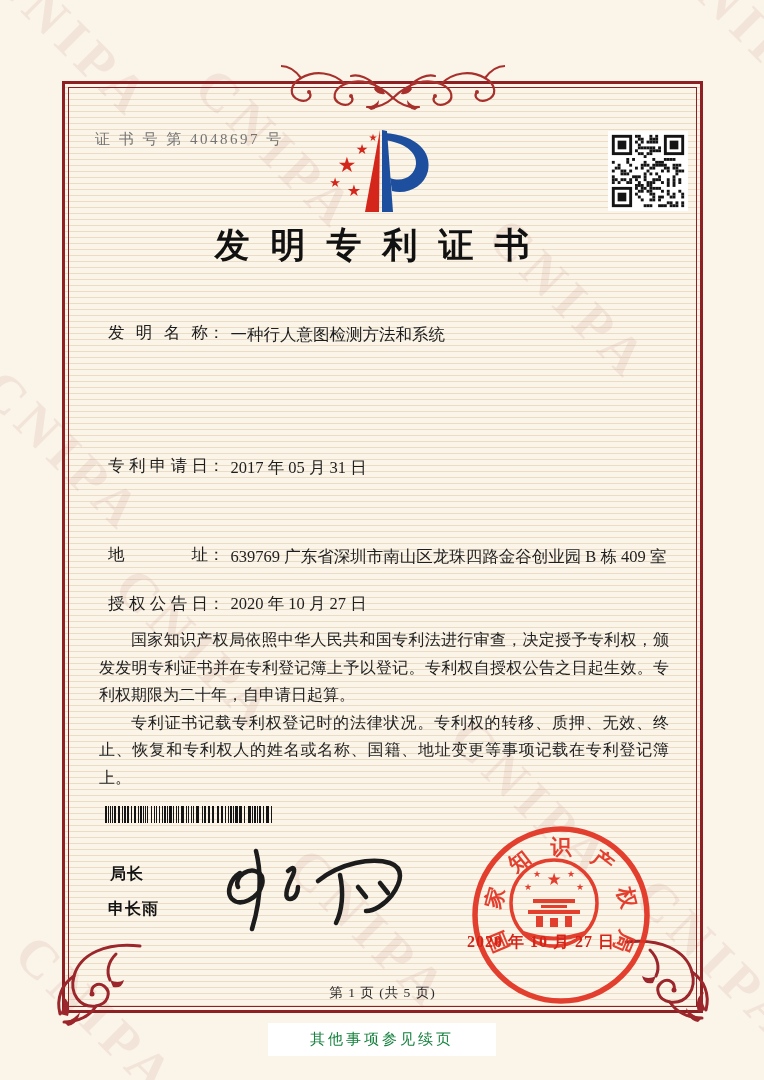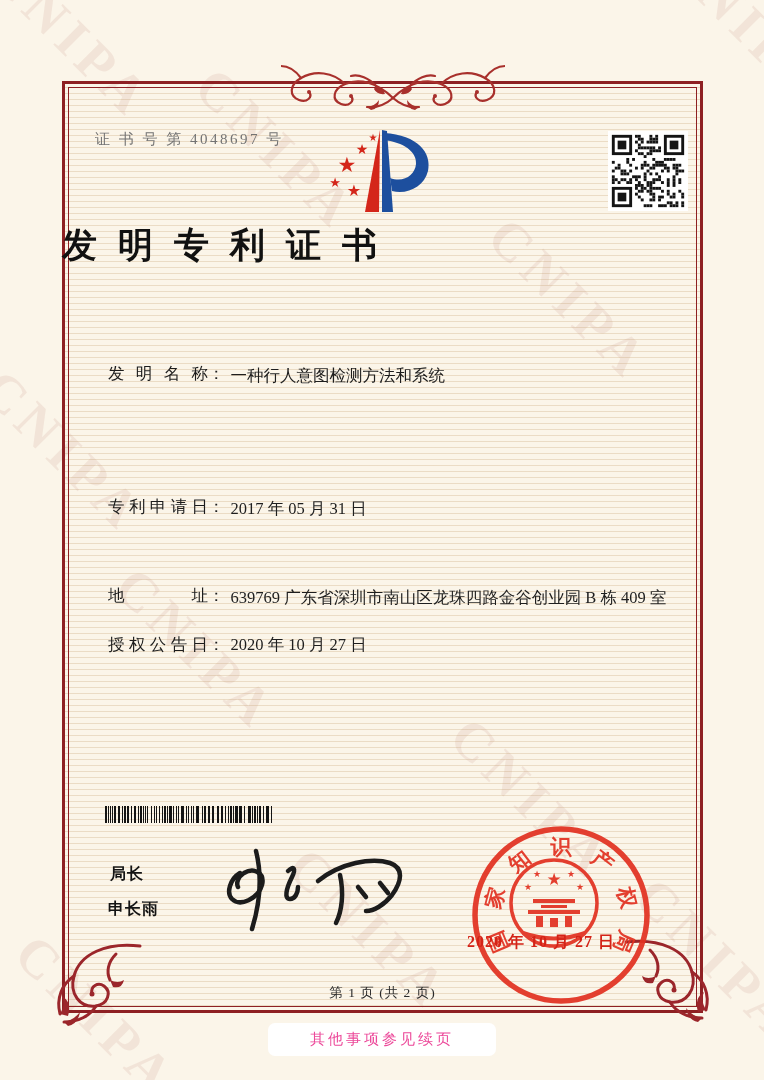--- a/index.html
+++ b/index.html
@@ -24,25 +24,25 @@
       rgba(193,154,104,0.28) 3px, rgba(193,154,104,0.28) 4px,
       rgba(193,154,104,0) 4px, rgba(193,154,104,0) 6px);
   }
   .frame::after{content:"";position:absolute;inset:3px;border:1px solid #8e2023;}
   .abs{position:absolute;z-index:2;}
   
   .cert-no{left:95px;top:130px;font-size:15px;letter-spacing:2.5px;color:#737373;}
   .logo{left:325px;top:126px;}
   .qr{left:608px;top:131px;}
   .title{
-    left:62px;top:222px;width:641px;
+    left:62px;top:222px;width:641px;text-align:center;
     font-size:35px;font-weight:600;letter-spacing:21px;color:#111;
   }
   
-  .frow{left:108px;font-size:16.5px;white-space:nowrap;margin-top:41px;}
+  .frow{left:108px;font-size:16.5px;white-space:nowrap;}
   .flabel{
     display:inline-block;width:100px;text-align:justify;text-align-last:justify;
     vertical-align:top;color:#1c1c1c;
   }
   .fcolon{display:inline-block;vertical-align:top;margin-right:6px;}
   .fvalue{display:inline-block;width:452px;vertical-align:top;line-height:26px;white-space:normal;}
   .fvalue.wide{width:472px;}
   .pair2{position:absolute;left:269px;top:0;white-space:nowrap;}
   .pair2 .flabel{width:102px;}
   
@@ -58,21 +58,21 @@
   .signer.name{left:108px;top:899px;}
   .sig{left:222px;top:841px;z-index:3;}
   .seal{left:469px;top:823px;z-index:4;}
   .seal-date{
     left:467px;top:932px;z-index:5;font-size:16px;font-weight:bold;
     color:#d42317;letter-spacing:1px;white-space:nowrap;
   }
   .page-info{left:62px;top:984px;width:641px;text-align:center;font-size:13.5px;letter-spacing:1px;color:#2a2a2a;z-index:2;}
   .note-box{
     left:50%;top:1023px;transform:translateX(-50%);background:#ffffff;
-    padding:7px 42px;font-size:15px;letter-spacing:3px;color:#ec4899;z-index:2;white-space:nowrap;border-radius:7px;
+    padding:7px 42px;font-size:15px;letter-spacing:3px;color:#15803d;z-index:2;white-space:nowrap;
   }
   
   .orn{z-index:3;pointer-events:none;}
   .orn.garland{left:281px;top:54px;}
   .orn.bl{left:50px;top:940px;}
   .orn.br{left:620px;top:936px;transform:scaleX(-1);}
 </style>
 </head>
 <body>
 
@@ -299,20 +299,24 @@
   <div class="abs frow" style="top:455px">
     <span class="flabel">专利申请日</span><span class="fcolon">：</span><span class="fvalue">2017 年 05 月 31 日</span>
   </div>
   <div class="abs frow" style="top:544px">
     <span class="flabel">地址</span><span class="fcolon">：</span><span class="fvalue wide">639769 广东省深圳市南山区龙珠四路金谷创业园 B 栋 409 室</span>
   </div>
   <div class="abs frow" style="top:593px;width:560px">
     <span class="flabel">授权公告日</span><span class="fcolon">：</span><span>2020 年 10 月 27 日</span>
   </div>
 
+  <div class="abs bodytext">
+    <p>国家知识产权局依照中华人民共和国专利法进行审查，决定授予专利权，颁发发明专利证书并在专利登记簿上予以登记。专利权自授权公告之日起生效。专利权期限为二十年，自申请日起算。</p>
+    <p>专利证书记载专利权登记时的法律状况。专利权的转移、质押、无效、终止、恢复和专利权人的姓名或名称、国籍、地址变更等事项记载在专利登记簿上。</p>
+  </div>
 
   <svg class="abs barcode" id="barcode" width="170" height="17" viewBox="0 0 170 17">
       <g fill="#141414">
         <rect x="0" y="0" width="2" height="17"></rect>
         <rect x="3" y="0" width="1" height="17"></rect>
         <rect x="5" y="0" width="1" height="17"></rect>
         <rect x="7" y="0" width="1" height="17"></rect>
         <rect x="9" y="0" width="2" height="17"></rect>
         <rect x="13" y="0" width="2" height="17"></rect>
         <rect x="17" y="0" width="1" height="17"></rect>
@@ -409,21 +413,21 @@
           <rect x="-18" y="13" width="7" height="11"></rect>
           <rect x="11" y="13" width="7" height="11"></rect>
           <rect x="-4" y="15" width="8" height="9"></rect>
         </g>
         <path d="M-31,30 Q0,41 31,30" fill="none" stroke="#e23222" stroke-width="4"></path>
       </g>
     </g>
   </svg>
   <div class="abs seal-date">2020 年 10 月 27 日</div>
 
-  <div class="abs page-info">第 1 页 (共 2 页)</div>
+  <div class="abs page-info">第 1 页 (共 5 页)</div>
   <div class="abs note-box">其他事项参见续页</div>
 
   <svg class="abs orn garland" width="224" height="56" viewBox="0 0 224 56">
     <g id="tg">
       <g stroke="#a8302c" fill="none" stroke-width="2.2" stroke-linecap="round">
         <path d="M112,44 C96,28 78,24 64,30 C52,35 50,46 60,50 C68,53 74,47 70,42"></path>
         <path d="M64,30 C52,18 34,16 20,24 C8,31 8,42 18,46 C26,49 32,43 28,38"></path>
         <path d="M20,24 C14,16 7,12 0,12"></path>
         <path d="M112,44 C104,51 95,54 86,53"></path>
         <path d="M95,32 C88,24 78,20 70,22"></path>

